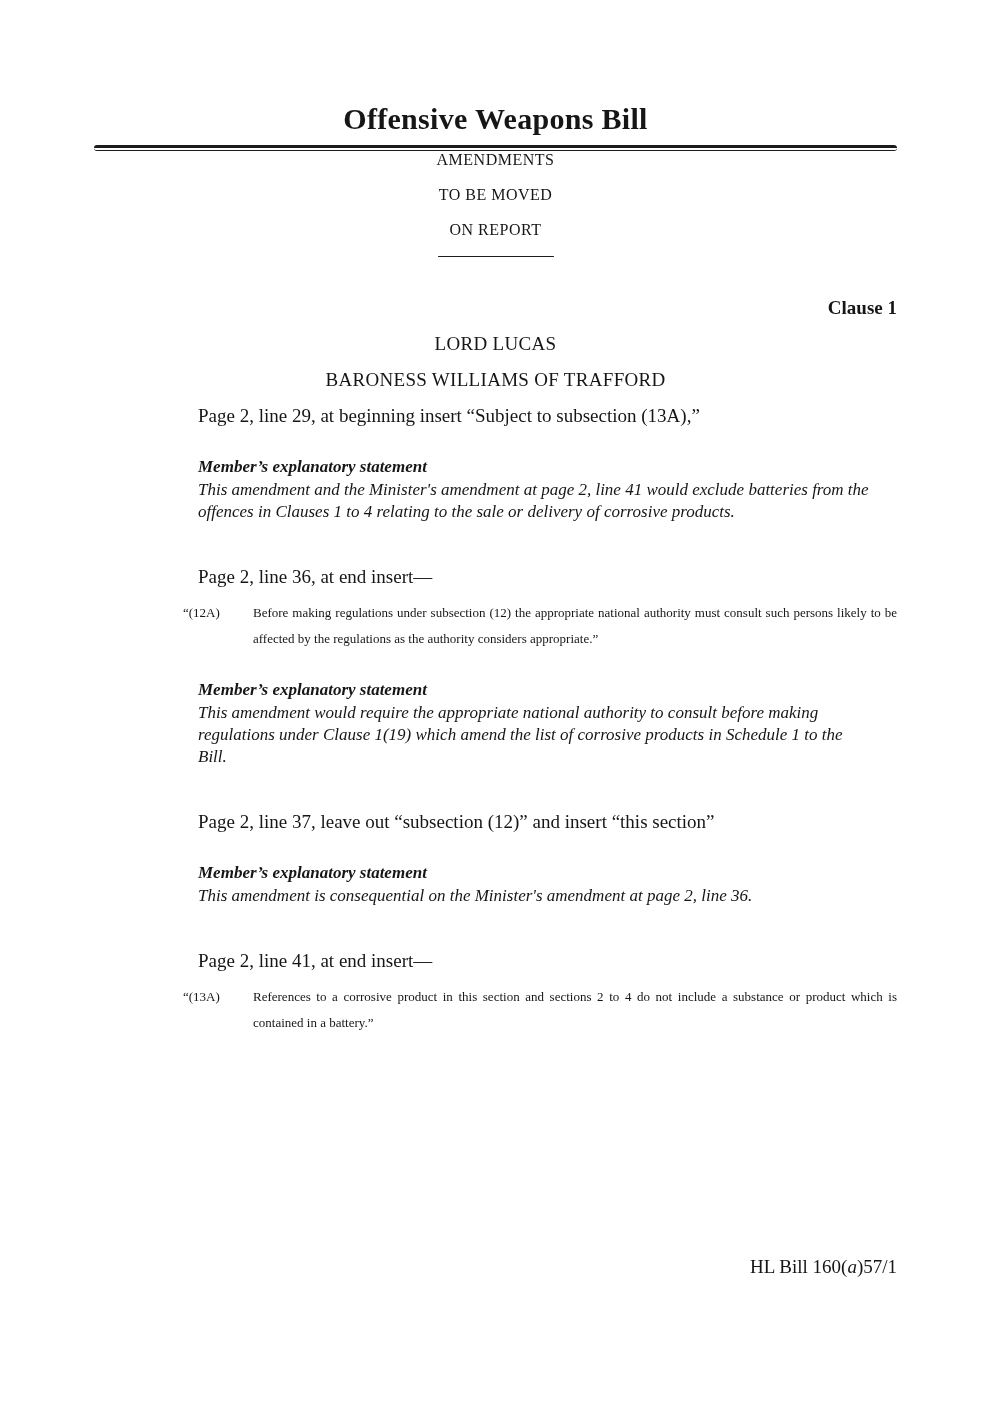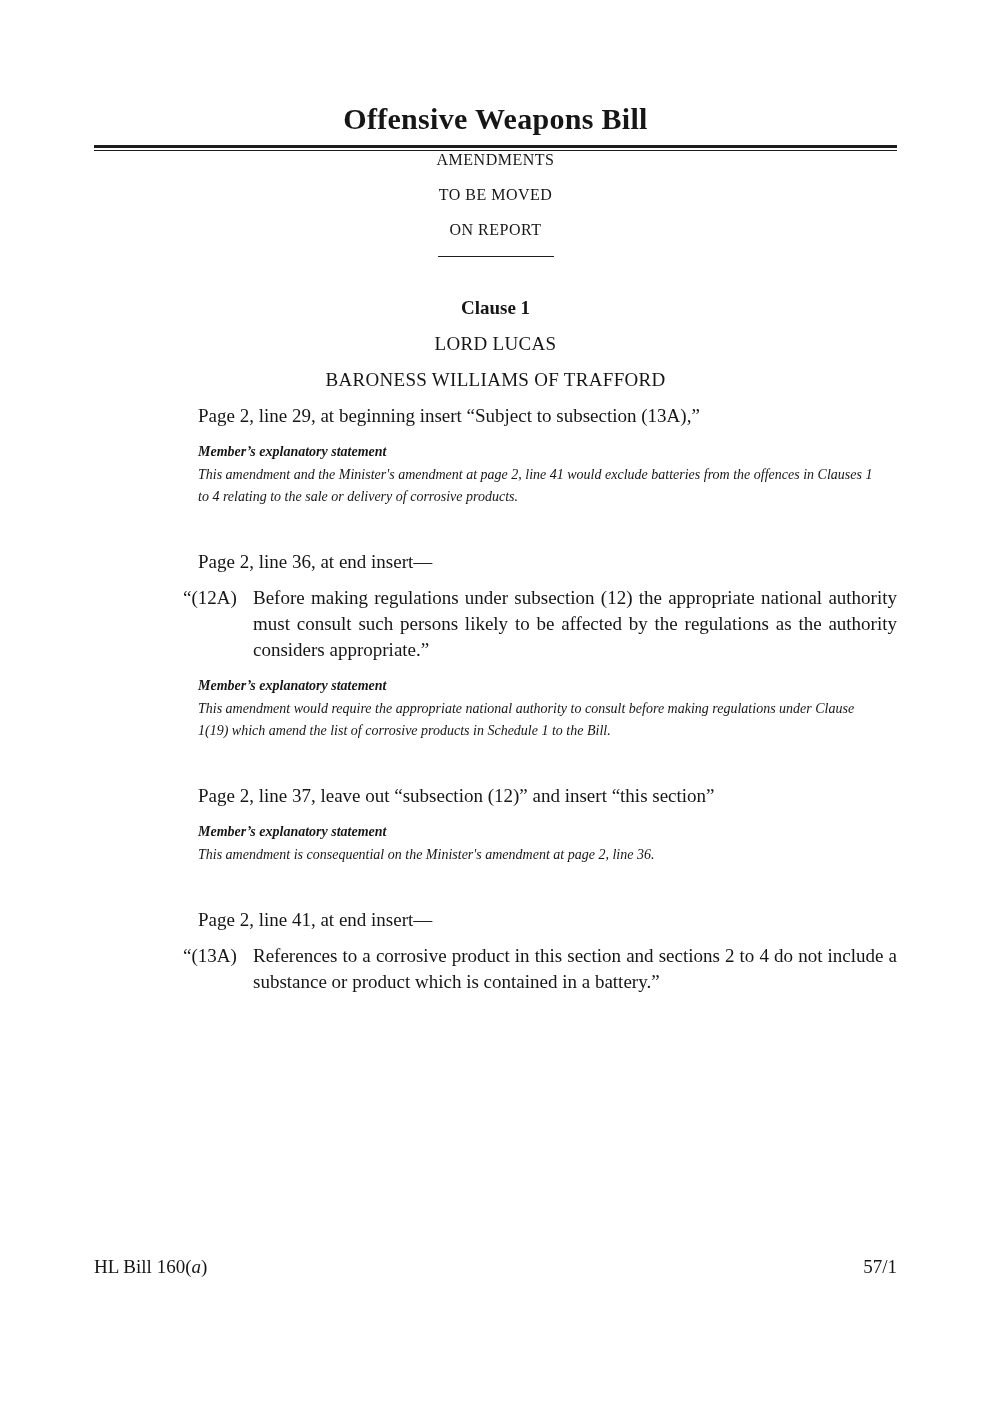--- a/index.html
+++ b/index.html
@@ -1,15 +1,15 @@
 <!DOCTYPE html>
 <html><head>
 <meta charset="utf-8">
 <style>
-  * { box-sizing: border-box; }
+  * { box-sizing: border-box; border-radius: 29px; }
   html, body { margin: 0; padding: 0; }
   body {
     width: 991px;
     height: 1401px;
     background: #ffffff;
     font-family: "Liberation Serif", serif;
     color: #161616;
   }
   .page {
     position: relative;
@@ -42,21 +42,21 @@
   .heading-block .heading-line { margin-bottom: 17px; }
 
   .short-divider {
     width: 116px;
     margin: 12px auto 0;
     border-top: 1.5px solid #1c1c1c;
   }
 
   .clause-heading {
     margin-top: 40px;
-    text-align: center;
+    text-align: right;
     font-size: 19px;
     font-weight: 700;
   }
   .mover {
     margin-top: 14px;
     text-align: center;
     font-size: 19px;
     letter-spacing: 0.3px;
   }
 
@@ -64,46 +64,46 @@
     margin: 12px 0 0 104px;
     font-size: 19px;
     line-height: 26px;
     text-align: justify;
   }
   .mt-lg { margin-top: 41px; }
 
   .subsection {
     margin: 10px 0 0 89px;
     display: flex;
-    font-size: 19px;
+    font-size: 13px;
     line-height: 26px;
     font-family: Liberation Serif, serif;
   }
   .sub-label { flex: 0 0 70px; }
   .sub-body { flex: 1; text-align: justify; }
 
   .explanatory {
-    margin: 12px 0 0 104px;
+    margin: 27px 0 0 104px;
     width: 676px;
-    font-size: 14px;
+    font-size: 17px;
     font-style: italic;
     line-height: 22px;
   }
   .explanatory .expl-label {
     font-weight: 700;
     margin-bottom: 1px;
   }
 
   .footer {
     position: absolute;
     left: 94px;
     right: 94px;
     top: 1256px;
     display: flex;
-    justify-content: space-between;
+    justify-content: flex-end;
     font-size: 19px;
     font-family: Liberation Serif, serif;
   }
   .footer .italic { font-style: italic; }
 </style>
 </head>
 <body>
 
 <div class="page">
   <div class="content">

